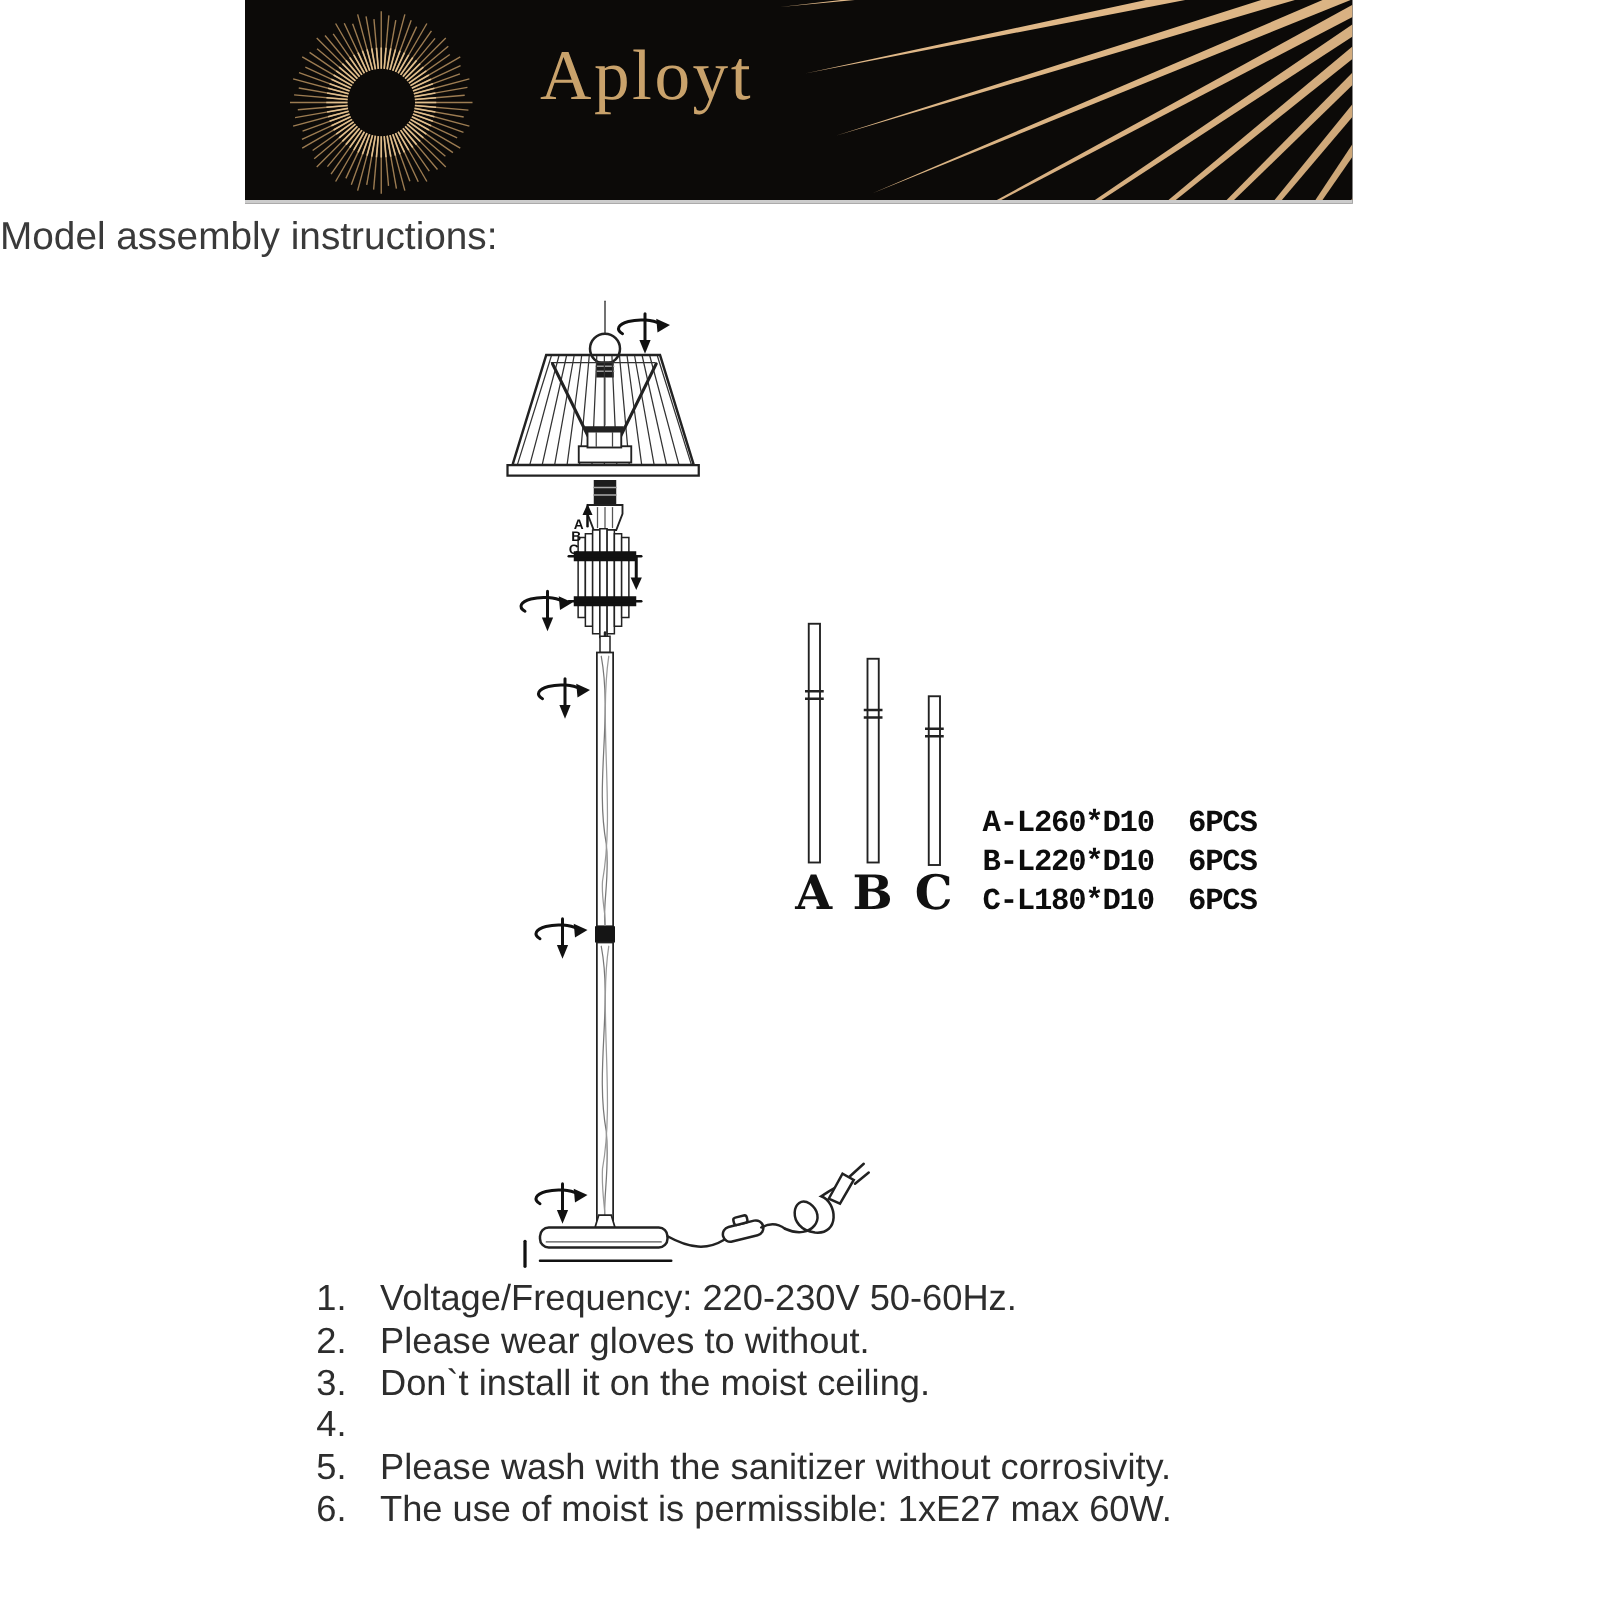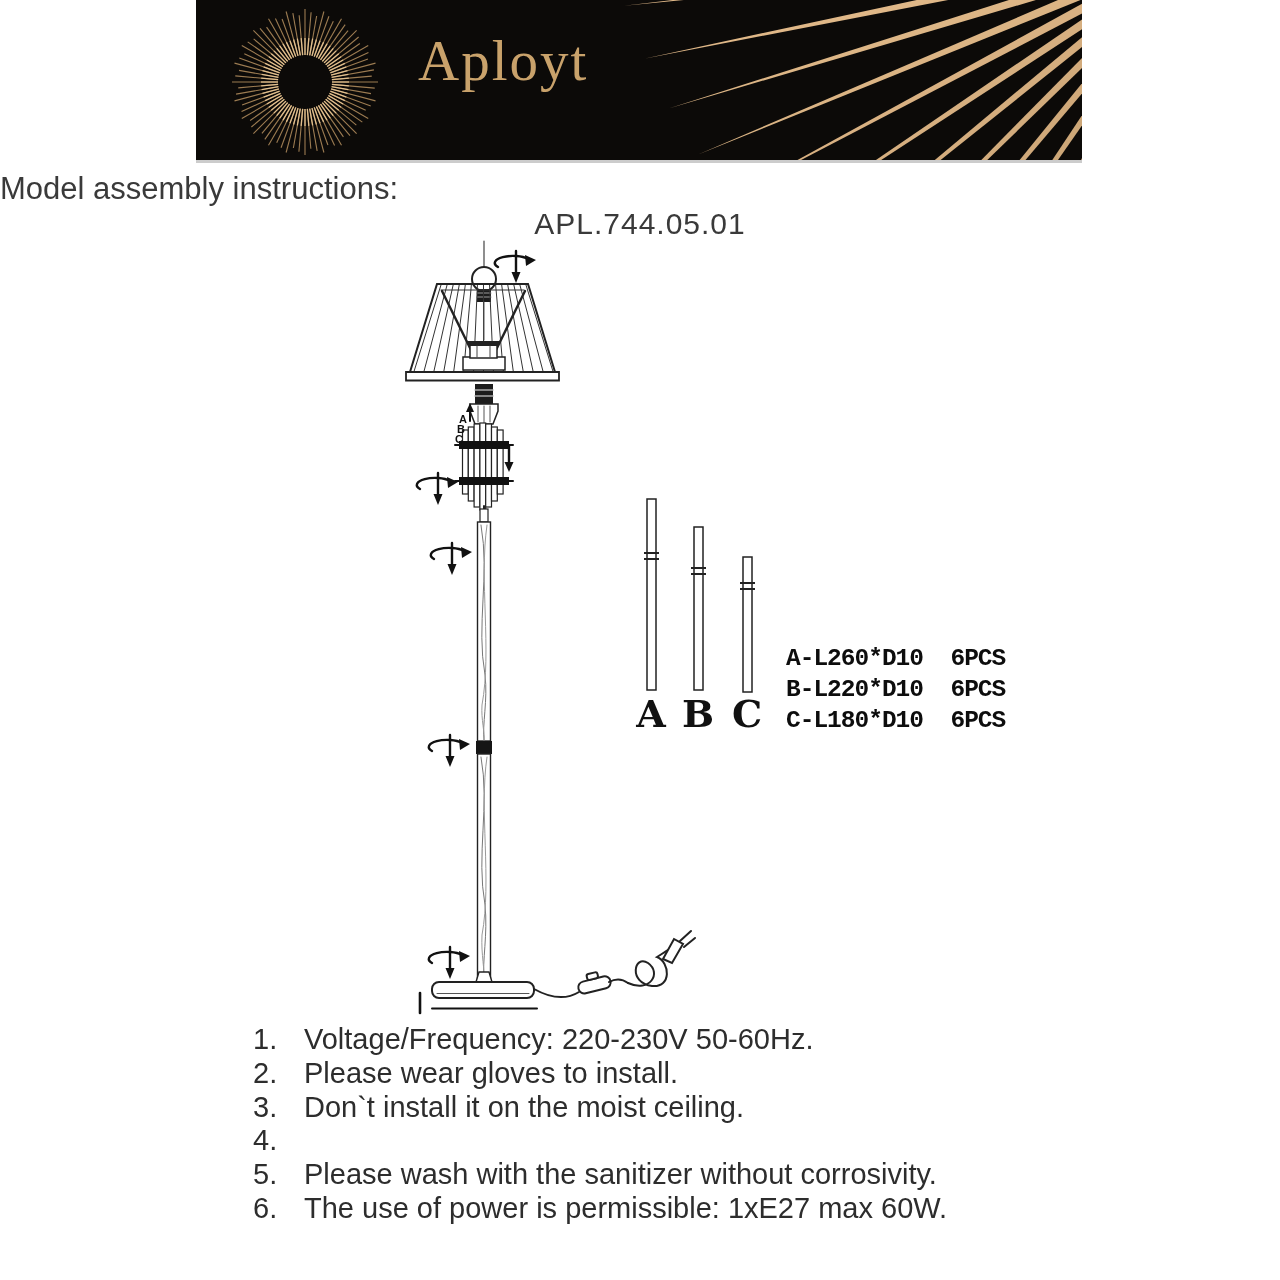--- a/index.html
+++ b/index.html
@@ -1,21 +1,21 @@
 <!DOCTYPE html>
 <html><head>
 <meta charset="utf-8">
 <style>
   html,body{margin:0;padding:0;}
   body{width:1280px;height:1280px;background:#fff;position:relative;font-family:"Liberation Sans",sans-serif;overflow:hidden;}
   .page{position:absolute;inset:0;width:1280px;height:1280px;background:#ffffff;overflow:hidden;}
 
   .banner{position:absolute;left:196px;top:0;width:886px;height:160px;background:#0c0a08;overflow:hidden;border-bottom:3px solid #cccccc;}
   #sunburst{position:absolute;left:29px;top:2px;}
-  .brand{position:absolute;left:222px;top:32px;font-family:"Liberation Serif",serif;font-size:57px;font-weight:400;color:#c9a26b;letter-spacing:2px;line-height:1;}
+  .brand{position:absolute;left:236px;top:32px;font-family:"Liberation Serif",serif;font-size:57px;font-weight:400;color:#c9a26b;letter-spacing:2px;line-height:1;}
   #fanrays{position:absolute;left:0;top:0;}
 
   .title{position:absolute;left:0;top:171px;width:1280px;font-size:31px;color:#3a3a3a;}
   .model{position:absolute;left:0;top:207px;width:1280px;text-align:center;font-size:30px;color:#3a3a3a;letter-spacing:1px;}
 
   #diagram{position:absolute;left:0;top:0;}
   .spec-text{font:700 24.5px "Liberation Mono",monospace;letter-spacing:-1px;fill:#0d0d0d;white-space:pre;}
   .rod-label{font:700 38px "DejaVu Serif",serif;fill:#111;}
   .mini-label{font:700 11px "Liberation Sans",sans-serif;fill:#111;}
 
@@ -189,21 +189,20 @@
         <polygon points="1000.9394852283223,-58.37018351855651 1009.0605147716777,-51.62981648144349 693.5282287514826,320.27206490433025" fill="rgb(208,169,122)"></polygon>
         <polygon points="1000.7286561556185,-57.89777519021157 1009.2713438443815,-52.10222480978843 737.6791590549983,339.033061053965" fill="rgb(205,167,120)"></polygon>
         <polygon points="1000.5702115967613,-57.416742299374306 1009.4297884032387,-52.583257700625694 782.4828736551702,352.8646639567357" fill="rgb(203,164,118)"></polygon>
         <polygon points="1000.4637936662668,-56.93269689938698 1009.5362063337332,-53.06730310061302 827.4089744557045,361.8214556269596" fill="rgb(201,162,116)"></polygon>
         <polygon points="1000.4084591261853,-56.451096619171835 1009.5915408738147,-53.548903380828165 871.9441758139565,366.01349226351897" fill="rgb(198,160,114)"></polygon>
         <polygon points="1000.4027062765512,-55.977184946843465 1009.5972937234488,-54.022815053156535 915.5979729483636,365.6034683155365" fill="rgb(196,158,112)"></polygon>
       </svg>
   </div>
 
   <div class="title">Model assembly instructions:</div>
-  <div class="model">APL.744.05.01</div>
 
   <svg id="diagram" width="1280" height="1280" viewBox="0 0 1280 1280">
     <defs>
       <g id="rot">
         <path d="M-18,3 A18,7 0 1 1 12,-5" fill="none" stroke="#111" stroke-width="2.4"></path>
         <path d="M9,-9 L20,-4 L10,2 Z" fill="#111"></path>
         <line x1="0" y1="-13" x2="0" y2="10" stroke="#111" stroke-width="2.4"></line>
         <path d="M-4.5,8 L0,19 L4.5,8 Z" fill="#111"></path>
       </g>
     </defs>
@@ -347,32 +346,32 @@
     </g>
   </svg>
 
   <div class="instructions">
     <div class="irow">
       <span class="inum">1.</span>
       <span class="itext">Voltage/Frequency: 220-230V 50-60Hz.</span>
     </div>
     <div class="irow">
       <span class="inum">2.</span>
-      <span class="itext">Please wear gloves to install.</span>
+      <span class="itext">Please wear gloves to without.</span>
     </div>
     <div class="irow">
       <span class="inum">3.</span>
       <span class="itext">Don`t install it on the moist ceiling.</span>
     </div>
     <div class="irow">
       <span class="inum">4.</span>
     </div>
     <div class="irow">
       <span class="inum">5.</span>
       <span class="itext">Please wash with the sanitizer without corrosivity.</span>
     </div>
     <div class="irow">
       <span class="inum">6.</span>
-      <span class="itext">The use of power is permissible: 1xE27 max 60W.</span>
+      <span class="itext">The use of moist is permissible: 1xE27 max 60W.</span>
     </div>
   </div>
 
 </div>
 
 </body></html>

